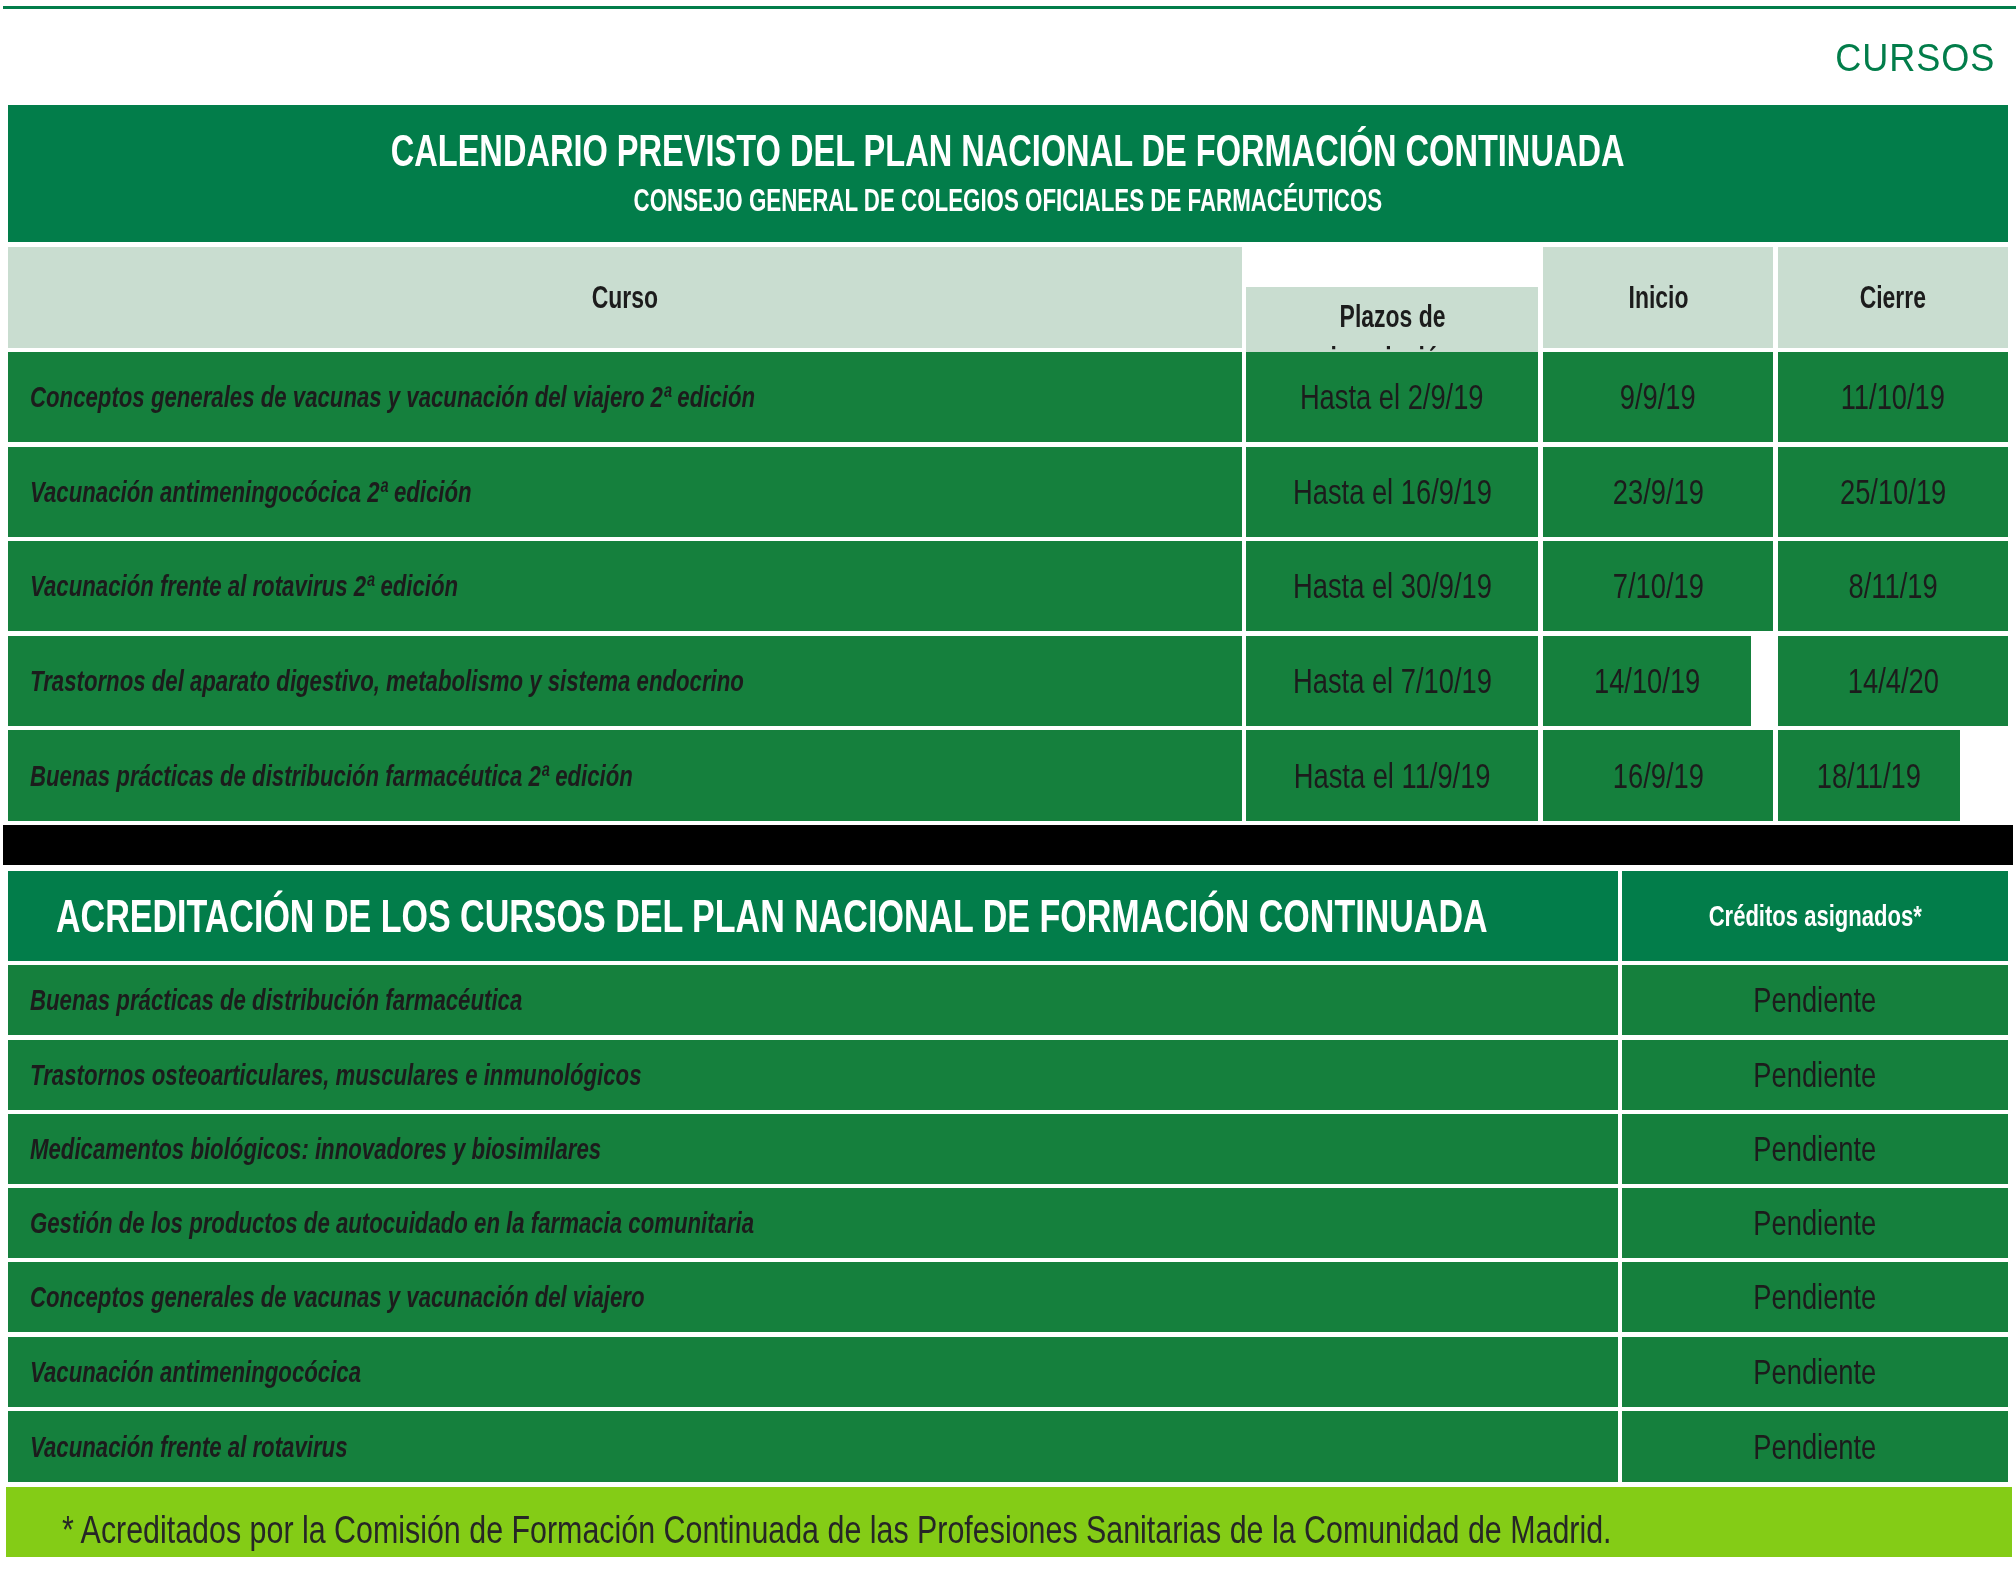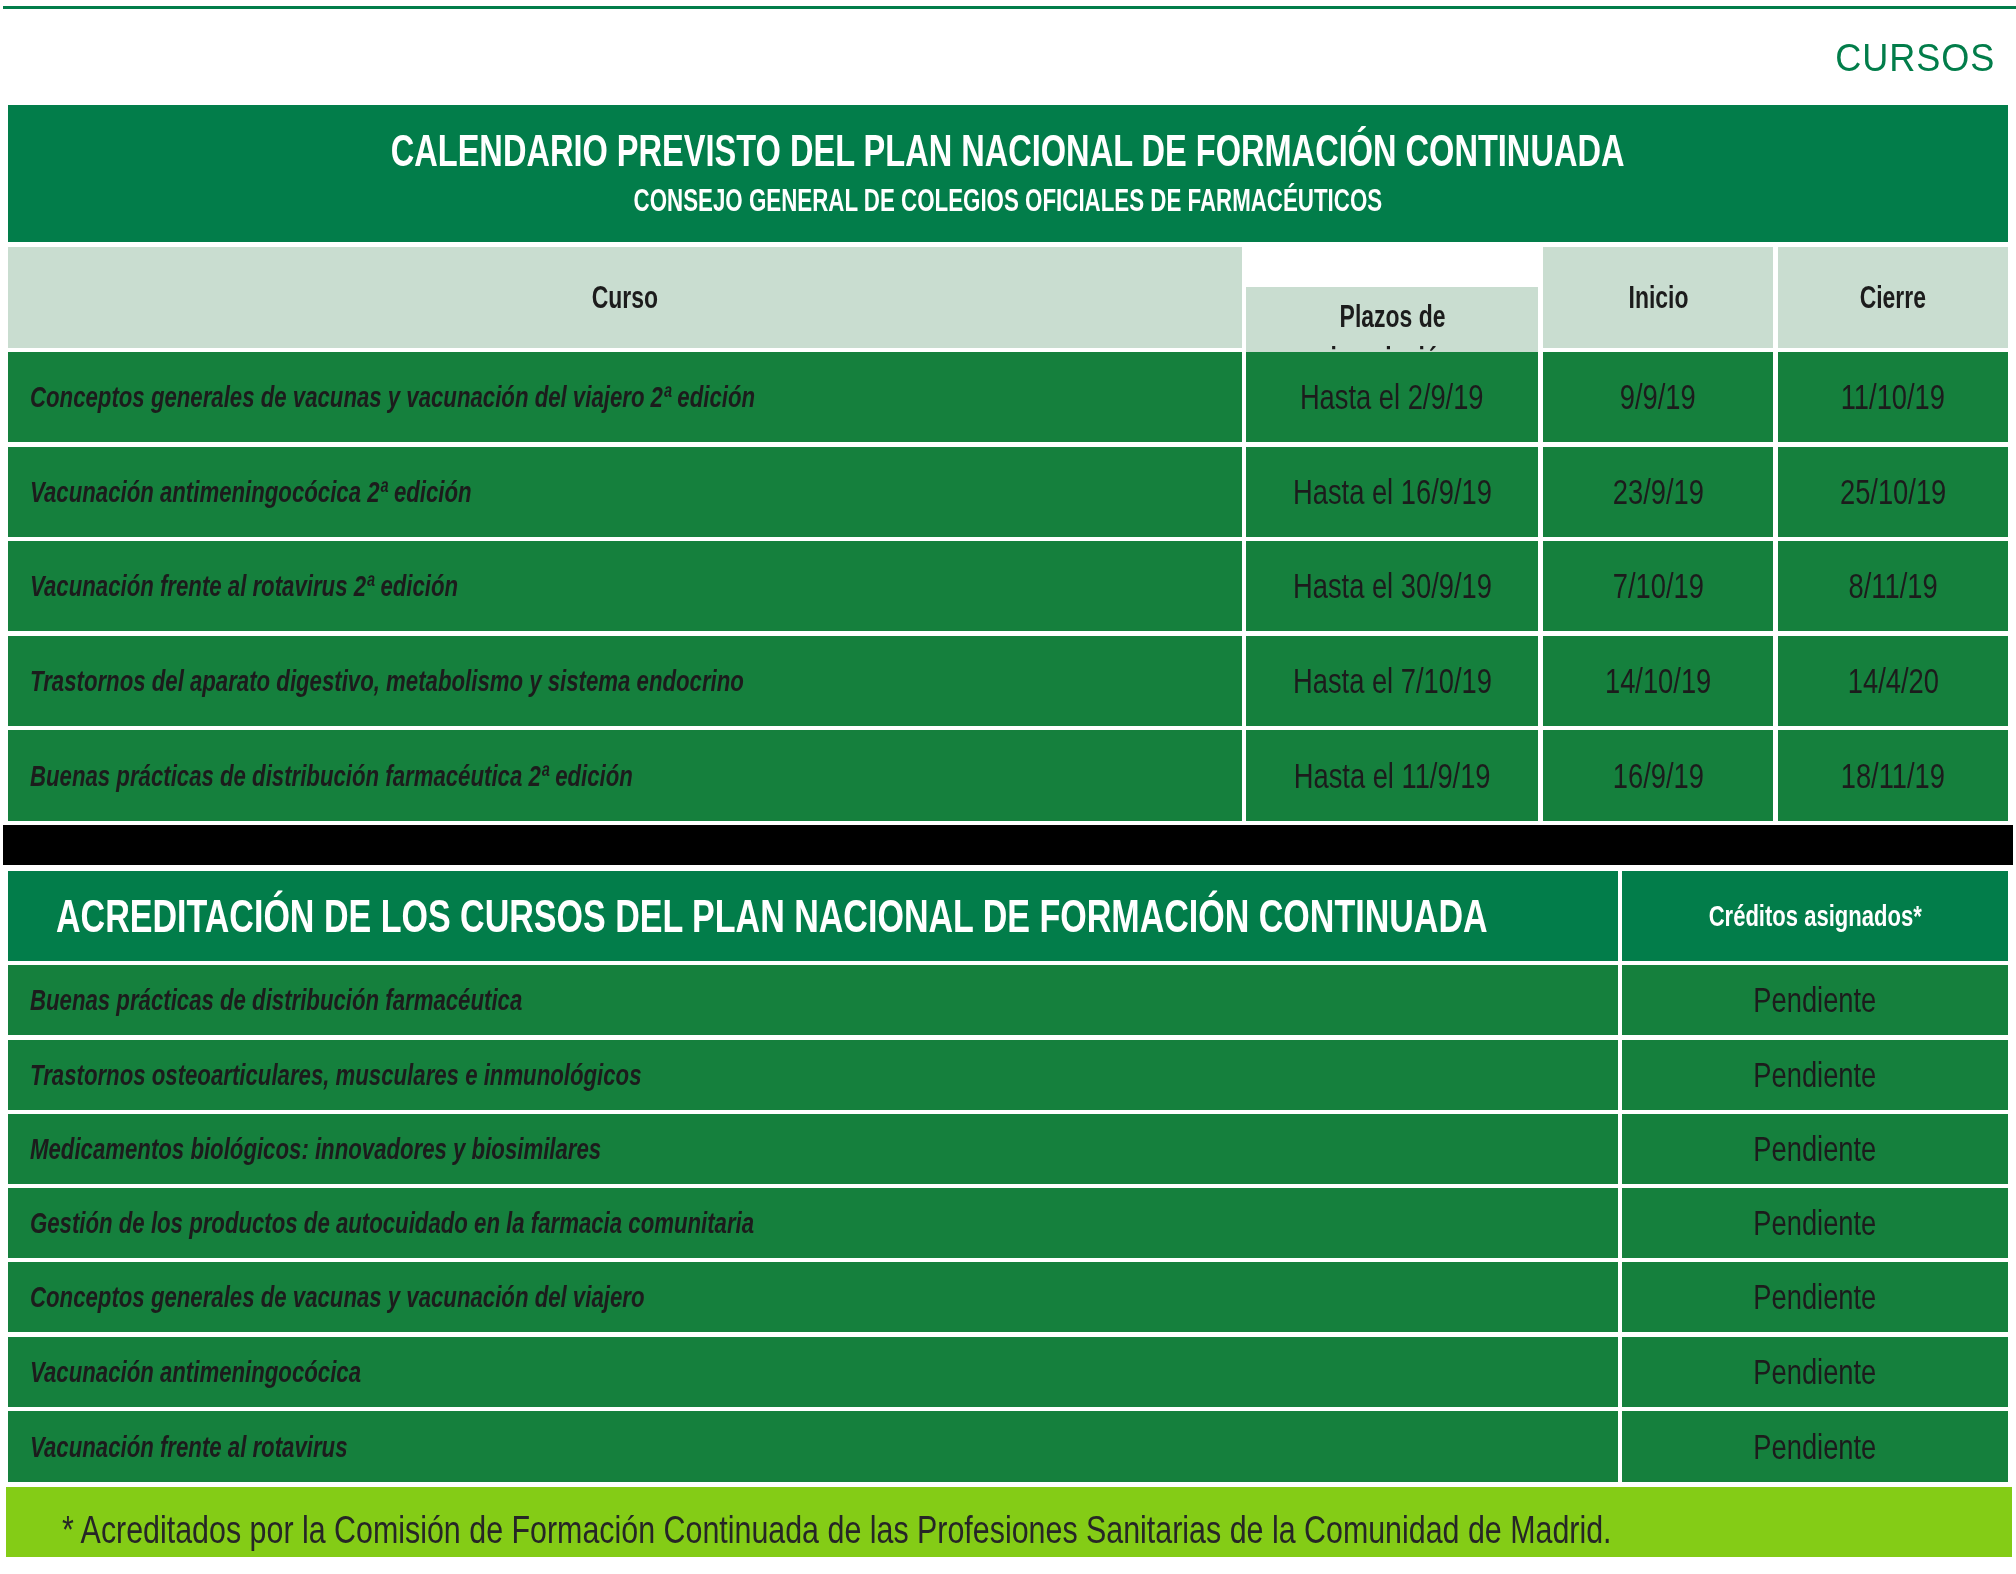--- a/index.html
+++ b/index.html
@@ -135,39 +135,39 @@
       </div>
   </div>
 
   <div>
     <div class="cell bcell course" style="left:8px;top:636px;width:1234px;height:90px;">
         <span class="cond-left">Trastornos del aparato digestivo, metabolismo y sistema endocrino</span>
       </div>
     <div class="cell bcell val" style="left:1246px;top:636px;width:292px;height:90px;">
         <span class="cond">Hasta el 7/10/19</span>
       </div>
-    <div class="cell bcell val" style="left:1543px;top:636px;width:230px;height:90px;">
+    <div class="cell bcell val" style="left:1543px;top:636px;width:208px;height:90px;">
         <span class="cond">14/10/19</span>
       </div>
     <div class="cell bcell val" style="left:1778px;top:636px;width:230px;height:90px;align-items:center;">
         <span class="cond">14/4/20</span>
       </div>
   </div>
 
   <div>
     <div class="cell bcell course" style="left:8px;top:730px;width:1234px;height:91px;">
         <span class="cond-left">Buenas prácticas de distribución farmacéutica 2ª edición</span>
       </div>
     <div class="cell bcell val" style="left:1246px;top:730px;width:292px;height:91px;">
         <span class="cond">Hasta el 11/9/19</span>
       </div>
     <div class="cell bcell val" style="left:1543px;top:730px;width:230px;height:91px;">
         <span class="cond">16/9/19</span>
       </div>
-    <div class="cell bcell val" style="left:1778px;top:730px;width:230px;height:91px;">
+    <div class="cell bcell val" style="left:1778px;top:730px;width:182px;height:91px;">
         <span class="cond">18/11/19</span>
       </div>
   </div>
 </div>
 
 <div class="abs black-bar" style="left:3px;top:825px;width:2010px;height:40px;"></div>
 
 <div>
   <div class="cell acc-header acc-title" style="left:8px;top:871px;width:1610px;height:90px;">
       <span class="cond-left">ACREDITACIÓN DE LOS CURSOS DEL PLAN NACIONAL DE FORMACIÓN CONTINUADA</span>

